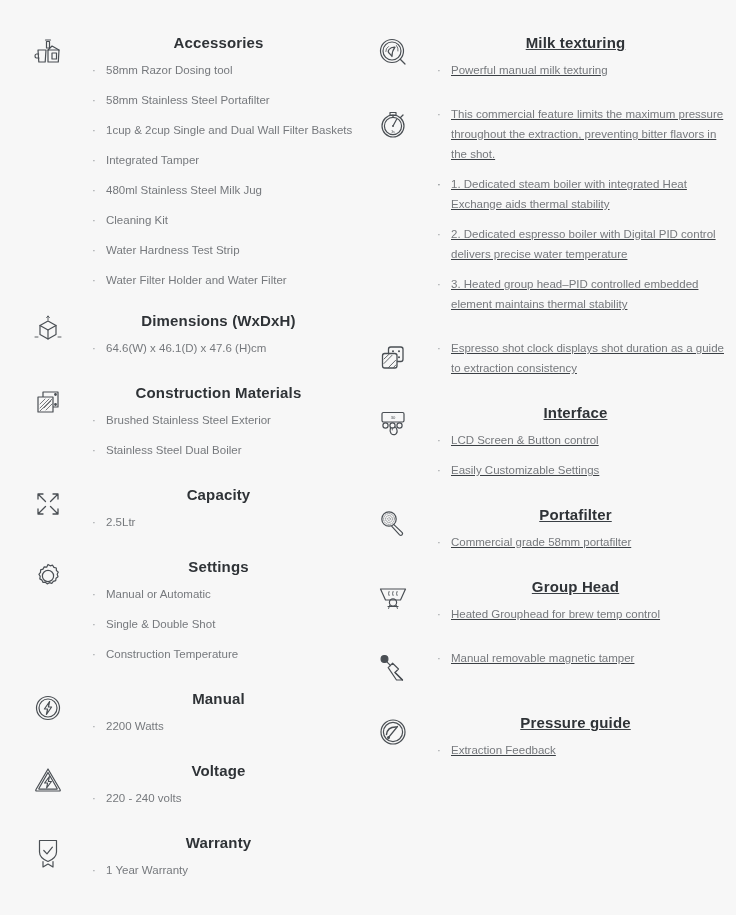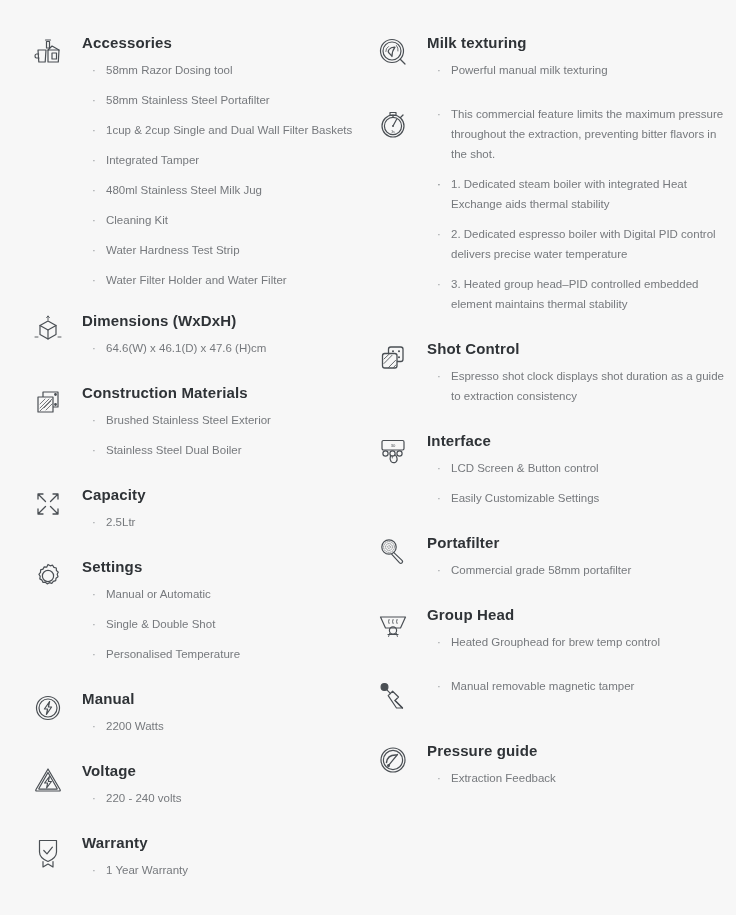--- a/index.html
+++ b/index.html
@@ -20,21 +20,21 @@
     width: 736px;
     height: 915px;
     display: flex;
     padding: 30px 12px 10px 28px;
   }
   .spec-column {
     display: flex;
     flex-direction: column;
   }
   .spec-column.left  { width: 335px; padding-right: 8px; }
-  .spec-column.right { width: 361px; padding-left: 10px; }
+  .spec-column.right { width: 361px; padding-left: 10px; text-decoration: underline; }
 
   .spec-group {
     display: flex;
     align-items: flex-start;
     margin-bottom: 24px;
   }
   .spec-icon {
     width: 40px;
     min-width: 40px;
     height: 40px;
@@ -54,20 +54,21 @@
     padding-top: 2px;
     min-width: 0;
   }
   .spec-title {
     font-size: 15px;
     font-weight: bold;
     color: #2f3337;
     letter-spacing: 0.15px;
     margin: 0 0 6px 0;
     line-height: 22px;
+    text-align: center;
   }
   .spec-list {
     list-style: none;
     margin: 0;
     padding: 0 0 0 10px;
   }
   .spec-list li {
     position: relative;
     font-size: 11.5px;
     line-height: 20px;
@@ -184,21 +185,21 @@
         <svg viewBox="0 0 36 36" fill="none" stroke="#4a4f54" stroke-width="1.2" stroke-linejoin="round">
           <path d="M18 6.5 l2.2 1.3 2.4-0.6 1.3 2.2 2.4 0.6 0.1 2.5 1.9 1.6 -1.1 2.2 0.8 2.4 -2 1.5 -0.3 2.5 -2.4 0.7 -1.5 2 -2.4-0.7 -2.2 1.2 -1.8-1.7 -2.5 0.2 -0.9-2.3 -2.2-1.2 0.4-2.5 -1.3-2.1 1.6-1.9 0.1-2.5 2.4-0.8 1.2-2.2 2.5 0.3 Z"></path>
           <circle cx="18" cy="18" r="5.6"></circle>
         </svg>
       </div>
       <div class="spec-body">
         <div class="spec-title">Settings</div>
         <ul class="spec-list">
           <li><span class="bullet-dot">·</span><span>Manual or Automatic</span></li>
           <li><span class="bullet-dot">·</span><span>Single &amp; Double Shot</span></li>
-          <li><span class="bullet-dot">·</span><span>Personalised Temperature</span></li>
+          <li><span class="bullet-dot">·</span><span>Construction Temperature</span></li>
         </ul>
       </div>
     </div>
 
     <div class="spec-group gap-lg">
       <div class="spec-icon">
         <svg viewBox="0 0 36 36" fill="none" stroke="#4a4f54" stroke-width="1.2" stroke-linecap="round" stroke-linejoin="round">
           <circle cx="18" cy="18" r="11.5"></circle>
           <circle cx="18" cy="18" r="9"></circle>
           <path d="M19.6 11.5 L14.4 19 L17.6 19 L16.4 24.5 L21.6 17 L18.4 17 Z"></path>
@@ -296,21 +297,20 @@
         <svg viewBox="0 0 36 36" fill="none" stroke="#4a4f54" stroke-width="1.3" stroke-linecap="round" stroke-linejoin="round">
           <rect x="13.5" y="7" width="14.5" height="14.5" rx="2.2"></rect>
           <rect x="7.5" y="13.5" width="14.5" height="14.5" rx="2.2" fill="#f7f7f7"></rect>
           <path d="M9 23.5 L17 15.3 M9 19 L14.5 13.8 M13.5 27.5 L20.5 20.4 M18.5 27.5 L20.8 25" stroke-width="0.85"></path>
           <circle cx="18" cy="11.3" r="1" fill="#4a4f54" stroke="none"></circle>
           <circle cx="24" cy="11.3" r="1" fill="#4a4f54" stroke="none"></circle>
           <circle cx="24" cy="17.3" r="1" fill="#4a4f54" stroke="none"></circle>
         </svg>
       </div>
       <div class="spec-body">
-        <div class="spec-title">Shot Control</div>
         <ul class="spec-list">
           <li><span class="bullet-dot">·</span><span>Espresso shot clock displays shot duration as a guide to extraction consistency</span></li>
         </ul>
       </div>
     </div>
 
     <div class="spec-group gap-lg">
       <div class="spec-icon">
         <svg viewBox="0 0 36 36" fill="none" stroke="#4a4f54" stroke-width="1.2" stroke-linecap="round" stroke-linejoin="round">
           <rect x="7" y="8.5" width="22" height="9.5" rx="1.4"></rect>

